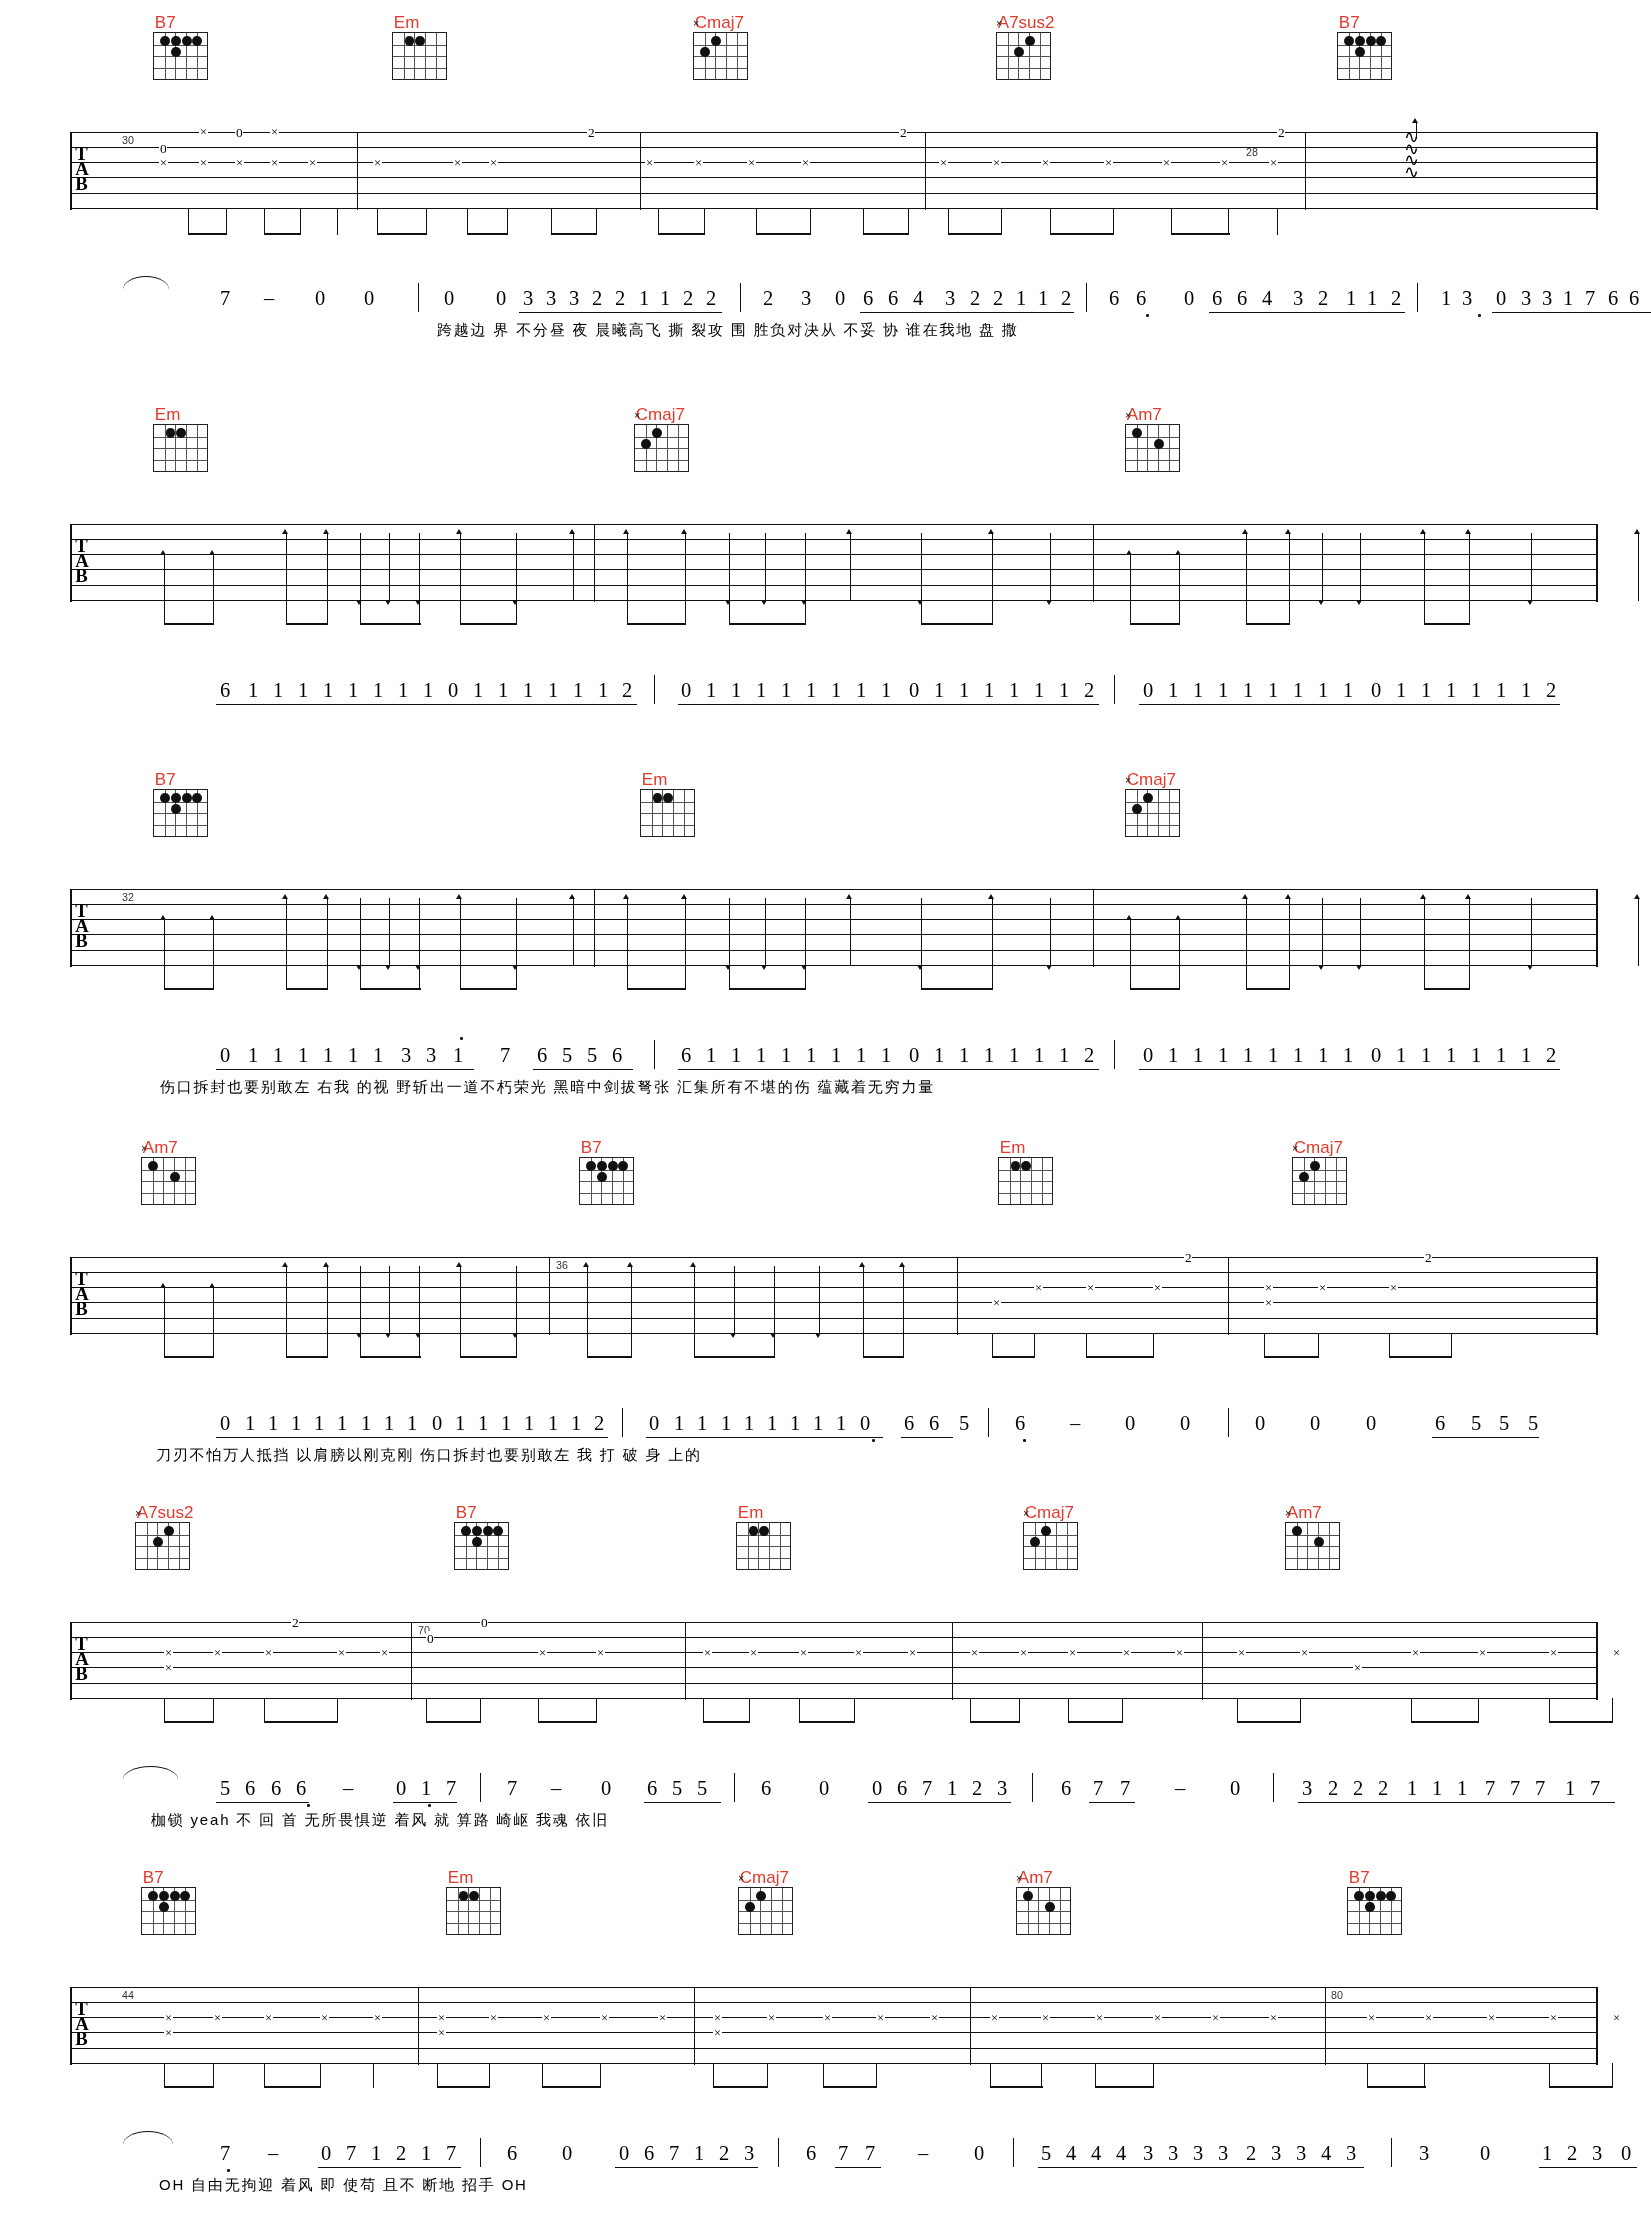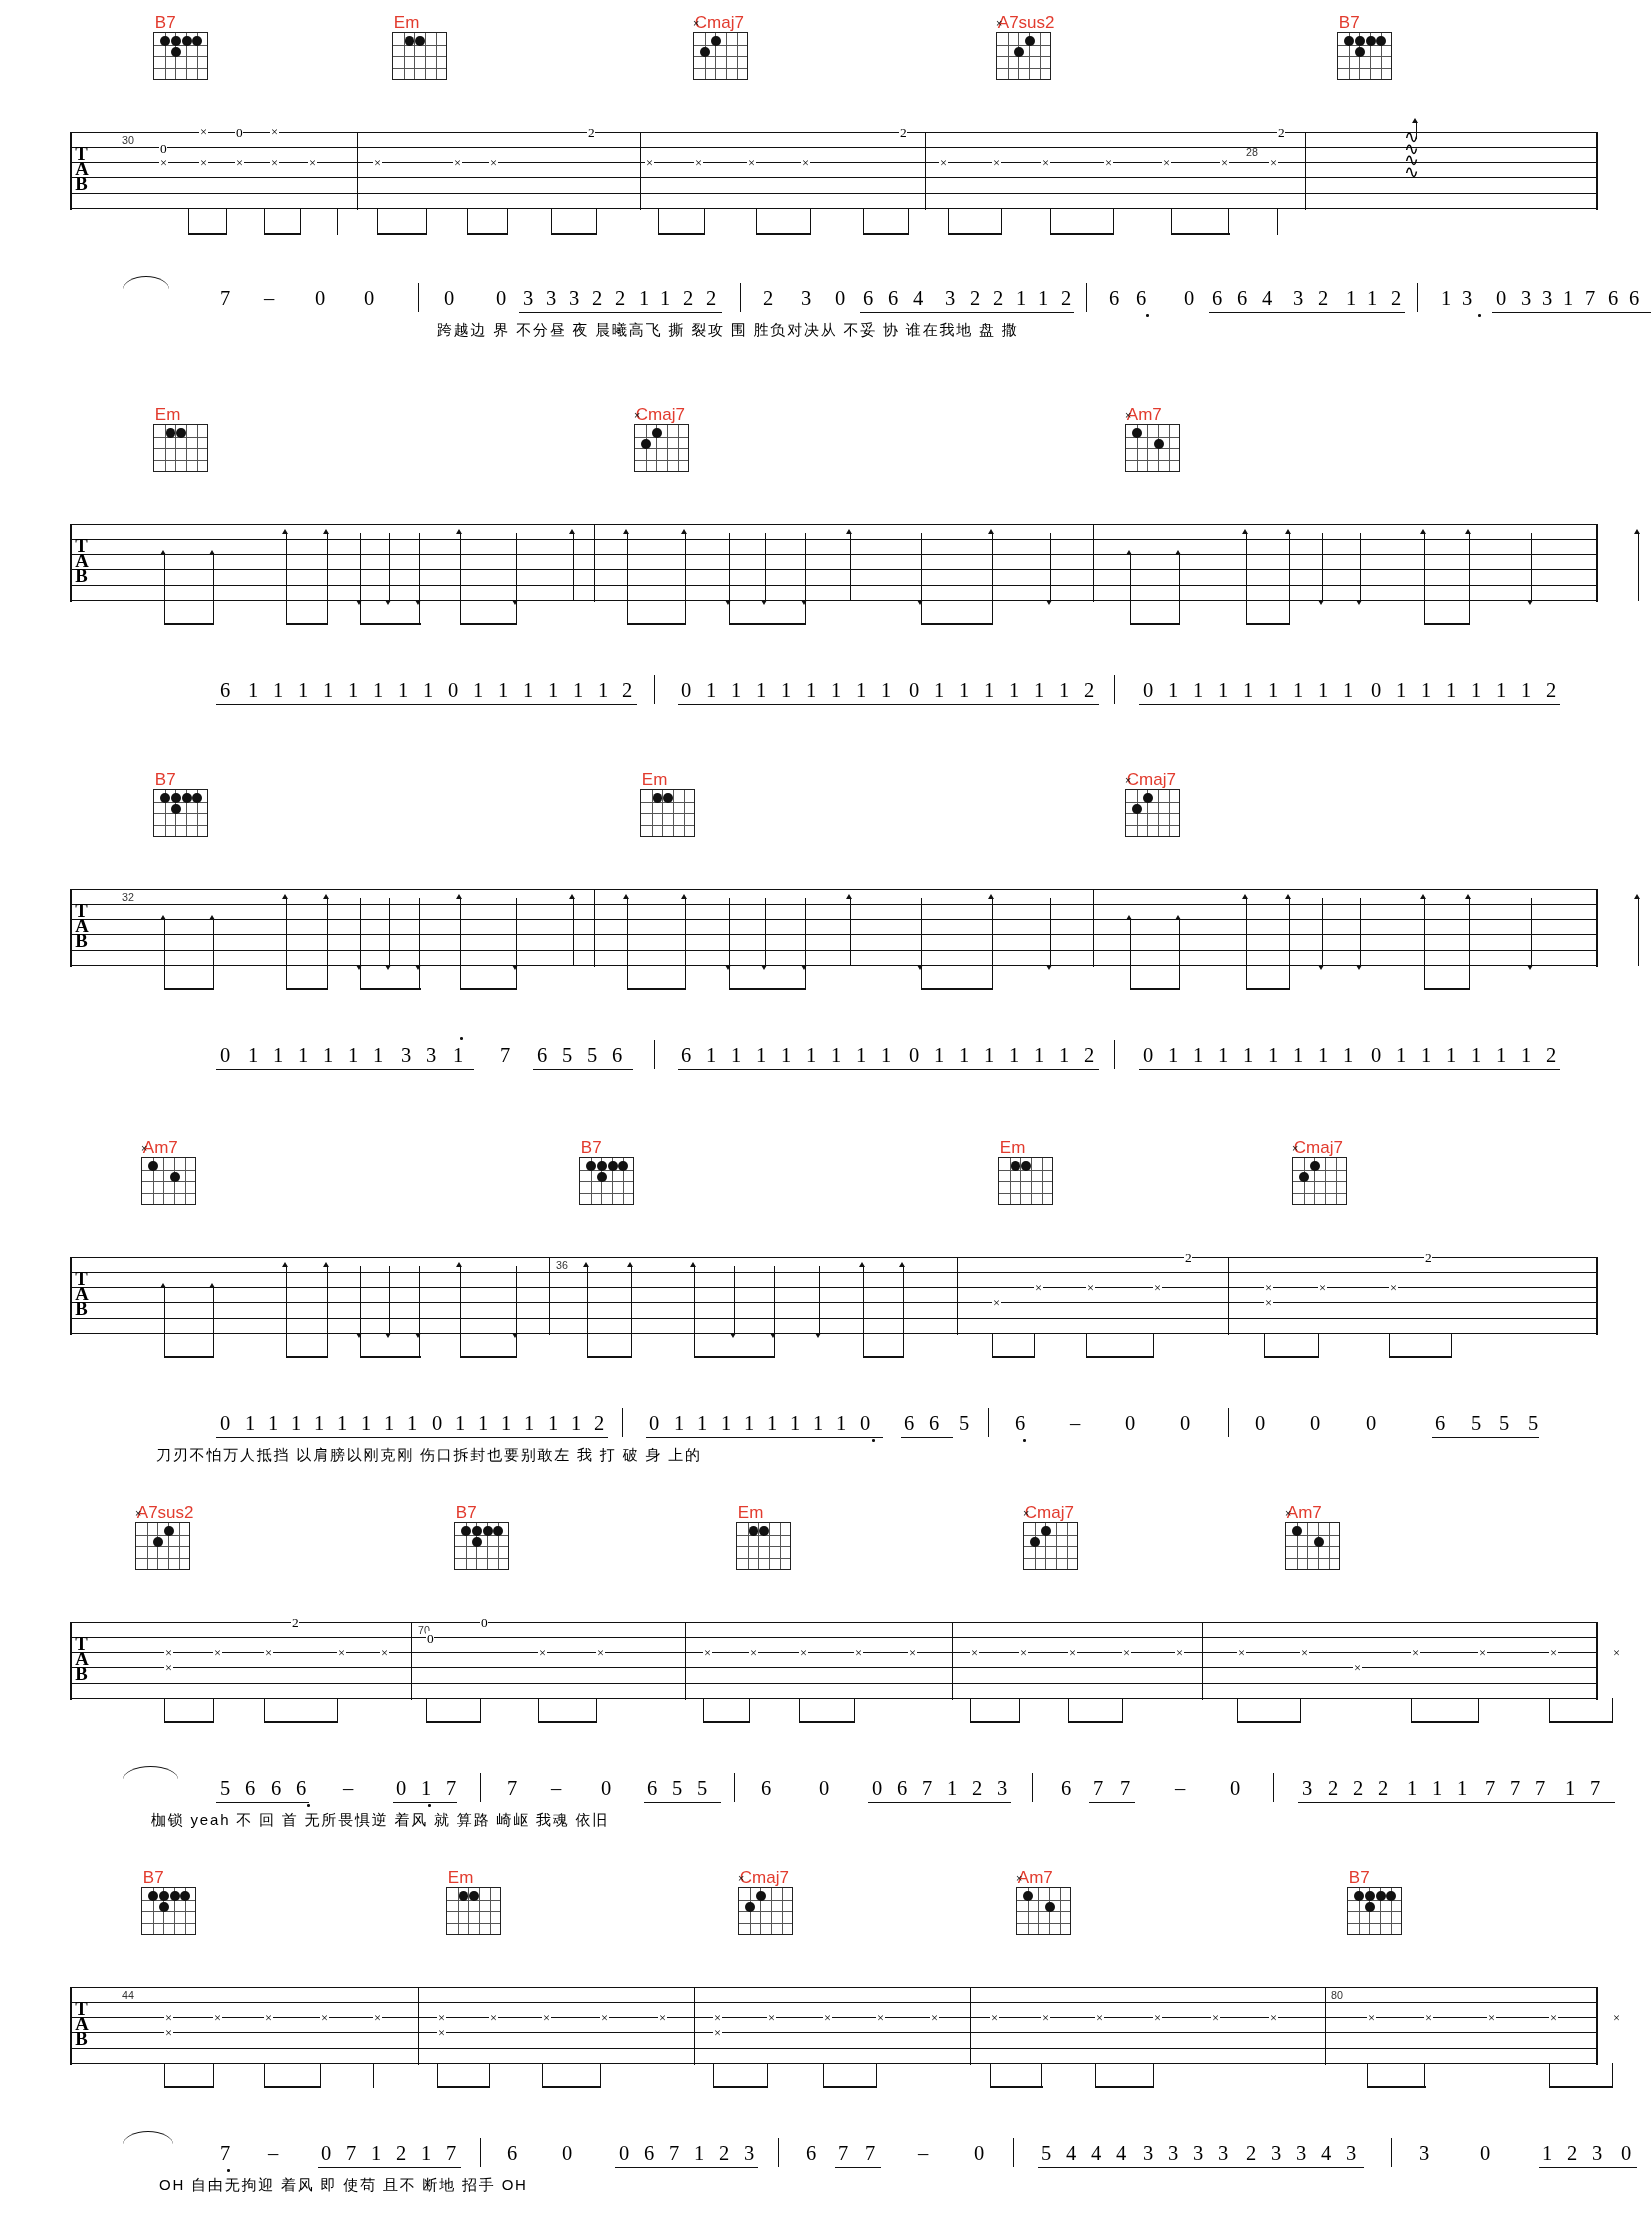--- a/index.html
+++ b/index.html
@@ -667,20 +667,21 @@
         <div class="n" style="left:1351px;">1</div>
       <div class="n" style="left:1376px;">1</div>
         <div class="n" style="left:1401px;">1</div>
       <div class="n" style="left:1426px;">1</div>
         <div class="n" style="left:1451px;">1</div>
       <div class="n" style="left:1476px;">2</div>
       <div class="und" style="left:1069px;top:25px;width:421px;"></div>
 
     </div>
 
+    <div class="lyric" style="left:160px;top:321px;letter-spacing:1.8px;">伤口拆封也要别敢左  右我  的视   野斩出一道不朽荣光  黑暗中剑拔弩张   汇集所有不堪的伤  蕴藏着无穷力量</div>
   </div>
 
   <div class="system" style="position:absolute;left:0;top:1125px;width:1651px;height:365px;">
 
     <div class="chord" style="left:141px;top:12.5px;">
       <div class="cname">Am7</div>
       <div class="grid">
         <div class="xmark" style="left:-0.9px;">×</div>
         <div class="v" style="left:10.7px;"></div>
           <div class="v" style="left:21.4px;"></div>

